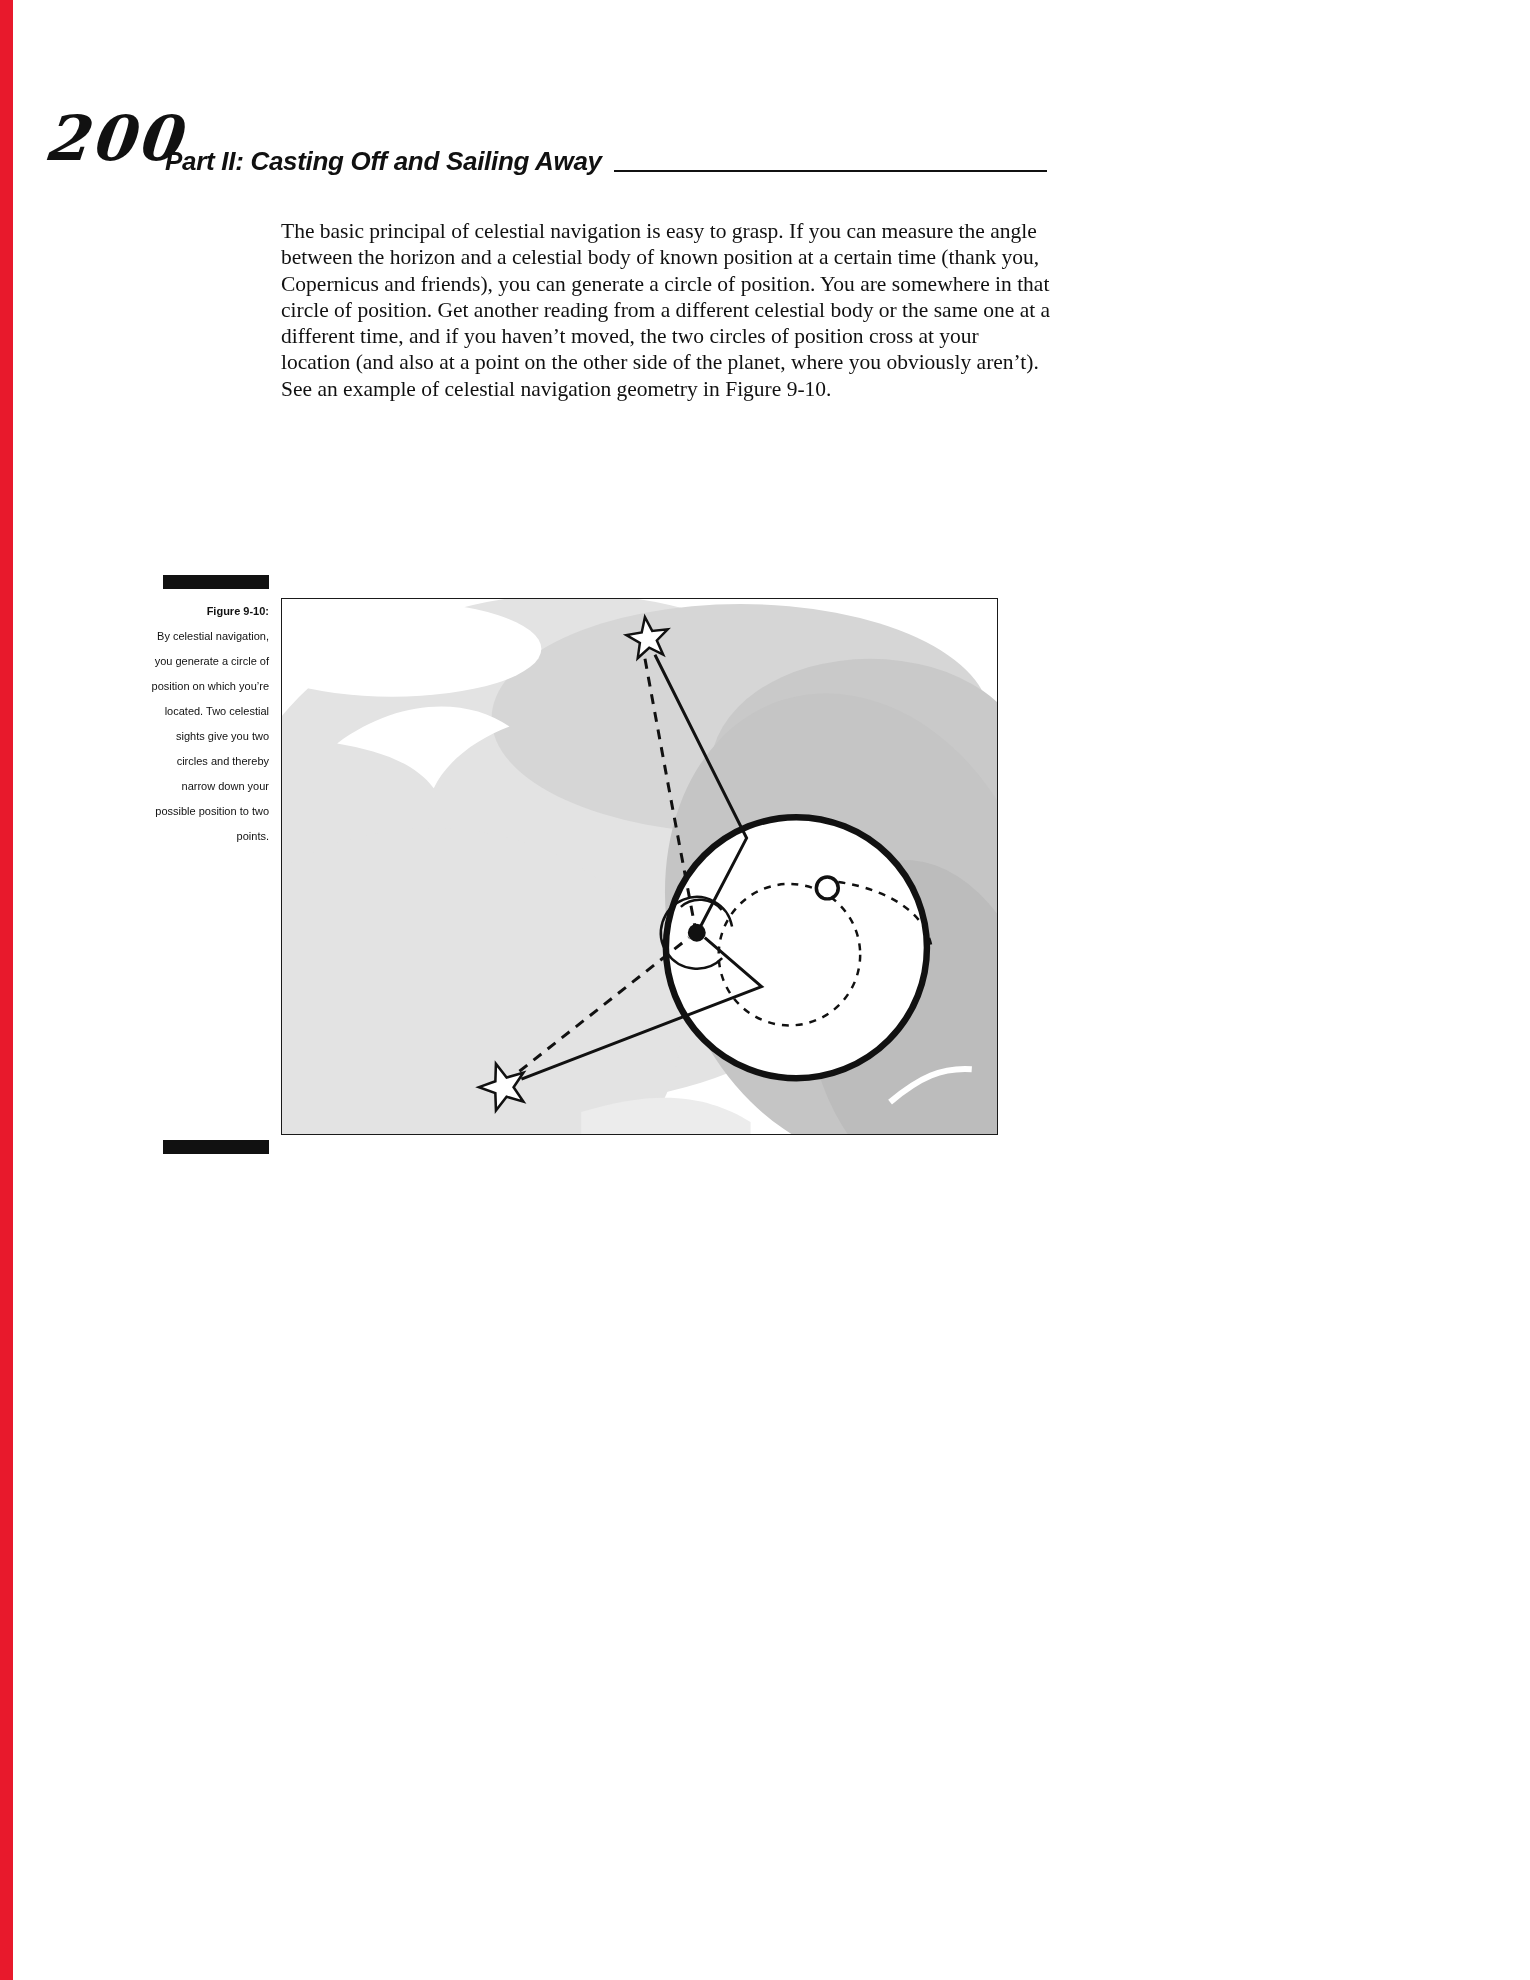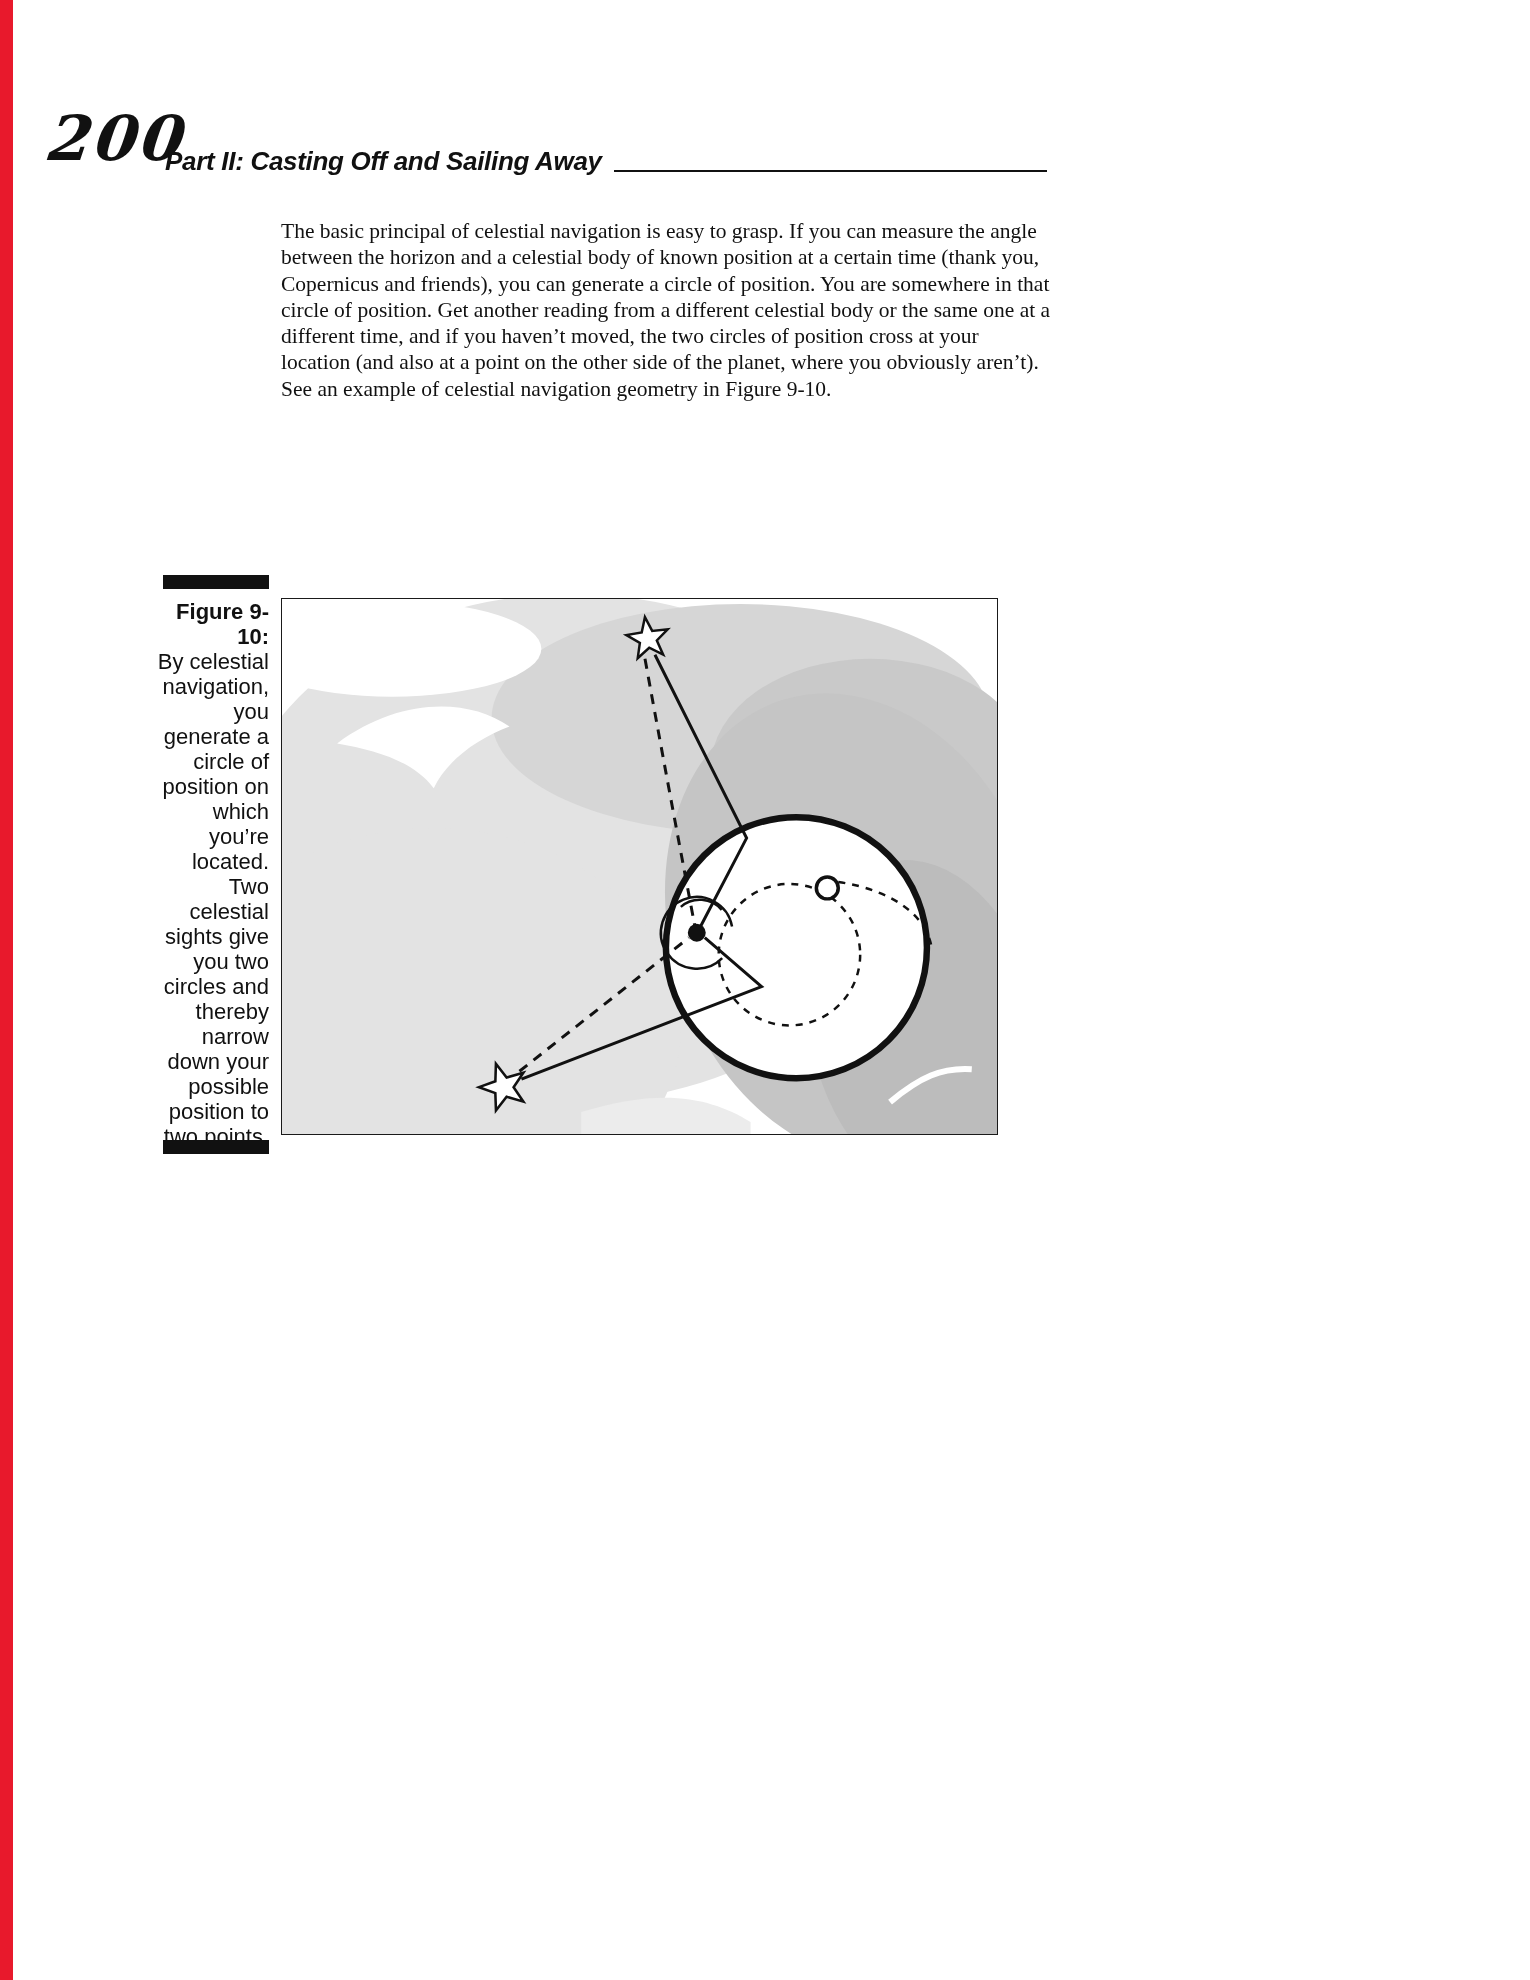--- a/index.html
+++ b/index.html
@@ -33,21 +33,21 @@
   .italic { font-style:italic; }
 
   .caption-bar {
     position:absolute; left:163px; width:106px; height:14px; background:#111;
   }
   .caption-bar.top { top:575px; }
   .caption-bar.bottom { top:1140px; }
   .figure-caption {
     position:absolute; left:150px; top:599px; width:119px;
     text-align:right; font-family:"Liberation Sans", sans-serif;
-    font-size:22px; line-height:25px;
+    font-size:11px; line-height:25px;
   }
   .figure-caption .label { font-weight:700; display:block; }
 
   .figure-box {
     position:absolute; left:281px; top:598px; width:717px; height:537px;
     border:1.5px solid #1a1a1a; box-sizing:border-box; background:#fff;
   }
   .figure-box svg { display:block; width:100%; height:100%; }
 </style>
 </head>

